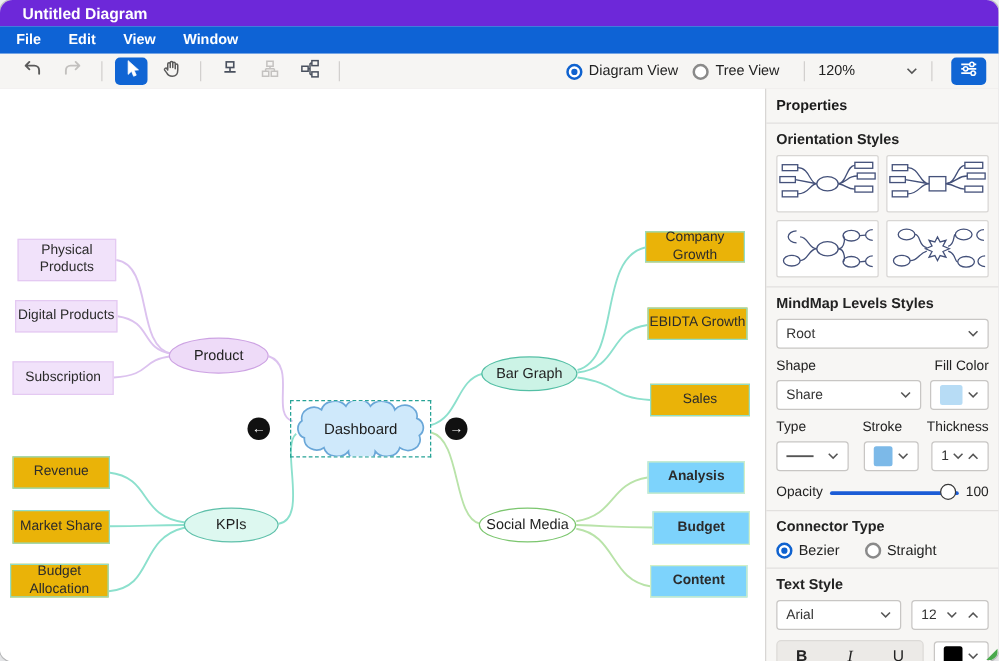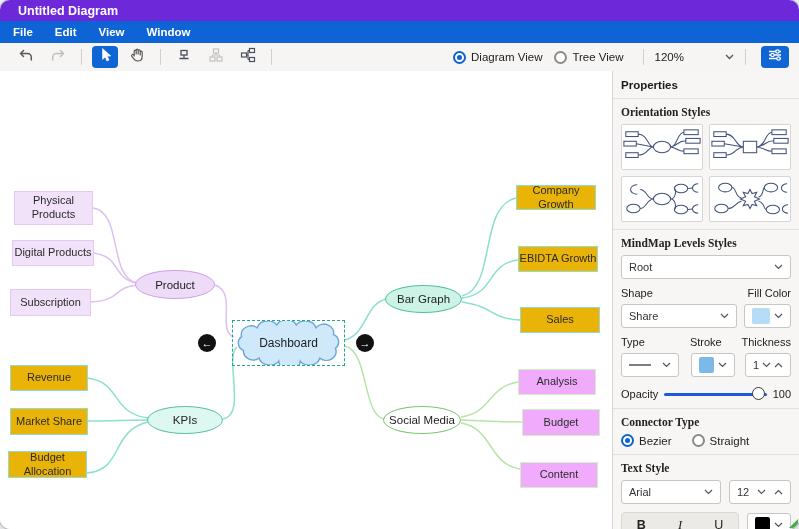--- a/index.html
+++ b/index.html
@@ -24,34 +24,34 @@
   .rlabel{font-size:11.5px;color:#222;margin:0 12px 0 5px;}
   .zoomctl{display:flex;align-items:center;font-size:11.5px;color:#222;padding:0 4px;gap:36px;}
   .blue-btn{width:28px;height:22px;background:#1065d4;border-radius:4px;display:flex;align-items:center;justify-content:center;margin-left:8px;}
   
   .canvas{position:absolute;left:0;top:71px;width:612px;bottom:0;background:#fff;overflow:hidden;}
   .canvas svg.wires{position:absolute;left:0;top:0;}
   .leaf{position:absolute;display:flex;align-items:center;justify-content:center;text-align:center;
         font-size:11px;color:#2b2b2b;line-height:1.25;box-sizing:border-box;border:1px solid;}
   .leaf.lav{background:#f1e2fa;border-color:#e4c9f2;}
   .leaf.mint{background:#eab308;border-color:#8fdec9;}
-  .leaf.grn{background:#f0abfc;border-color:#d2efc3;}
+  .leaf.grn{background:#7dd3fc;border-color:#d2efc3;font-weight:bold;}
   .enode{position:absolute;display:flex;align-items:center;justify-content:center;border-radius:50%;
          font-size:11.5px;color:#222;box-sizing:border-box;border:1.5px solid;}
   .sel-rect{position:absolute;border:1.5px dashed #27a396;box-sizing:border-box;}
   .cloud-label{position:absolute;left:0;right:0;top:0;bottom:0;display:flex;align-items:center;justify-content:center;
                font-size:12px;color:#1c1c1c;}
   .navdot{position:absolute;width:18px;height:18px;border-radius:50%;background:#111;color:#fff;
           display:flex;align-items:center;justify-content:center;font-size:11px;font-weight:bold;}
   
   .panel{position:absolute;left:612px;top:71px;right:0;bottom:0;background:#f7f6f4;border-left:1px solid #d8d6d4;
          font-size:11px;color:#222;box-sizing:border-box;padding:8px 8px 4px 8px;}
   .phead{font-weight:bold;font-size:11.5px;color:#1b1b1b;}
   .pdiv{height:1px;background:#e2e0de;margin:7px -8px;}
-  .sect-label{font-weight:bold;font-size:11.5px;margin:3px 0 6px;font-family:Liberation Serif, serif;}
+  .sect-label{font-weight:bold;font-size:11.5px;margin:3px 0 6px;}
   .thumbgrid{display:grid;grid-template-columns:1fr 1fr;gap:6px;}
   .thumb{background:#fff;border:1px solid #d8d6d4;border-radius:2px;height:44px;display:flex;align-items:center;justify-content:center;}
   .selbox{background:#fff;border:1px solid #c8c6c4;border-radius:3px;height:24px;display:flex;align-items:center;
           padding:0 7px;box-sizing:border-box;justify-content:space-between;color:#333;}
   .minilabel{font-size:11px;margin:8px 0 5px;}
   .row{display:flex;align-items:center;}
   .swatch{width:18px;height:16px;border-radius:2px;}
   .slider{position:relative;flex:1;height:14px;margin:0 6px;}
   .slider .track{position:absolute;left:0;right:0;top:6px;height:3px;border-radius:2px;background:#1b5cd6;}
   .slider .thumbdot{position:absolute;right:2px;top:0;width:13px;height:13px;border-radius:50%;background:#fff;border:1.5px solid #3a3a3a;box-sizing:border-box;}
@@ -230,21 +230,21 @@
 
     <div class="enode" style="left:383px;top:335px;width:78px;height:28px;background:#fff;border-color:#7cc66f">
         <span>Social Media</span>
       </div>
     <div class="leaf grn" style="left:518px;top:298px;width:78px;height:26px">
         <span>Analysis</span>
       </div>
     <div class="leaf grn" style="left:522px;top:338px;width:78px;height:27px">
         <span>Budget</span>
       </div>
-    <div class="leaf grn" style="left:520px;top:391px;width:78px;height:26px">
+    <div class="leaf grn" style="left:520px;top:381px;width:78px;height:26px">
         <span>Content</span>
       </div>
   </div>
 
   <div class="panel">
     <div class="phead">Properties</div>
     <div class="pdiv"></div>
 
     <div class="sect-label">Orientation Styles</div>
     <div class="thumbgrid">

